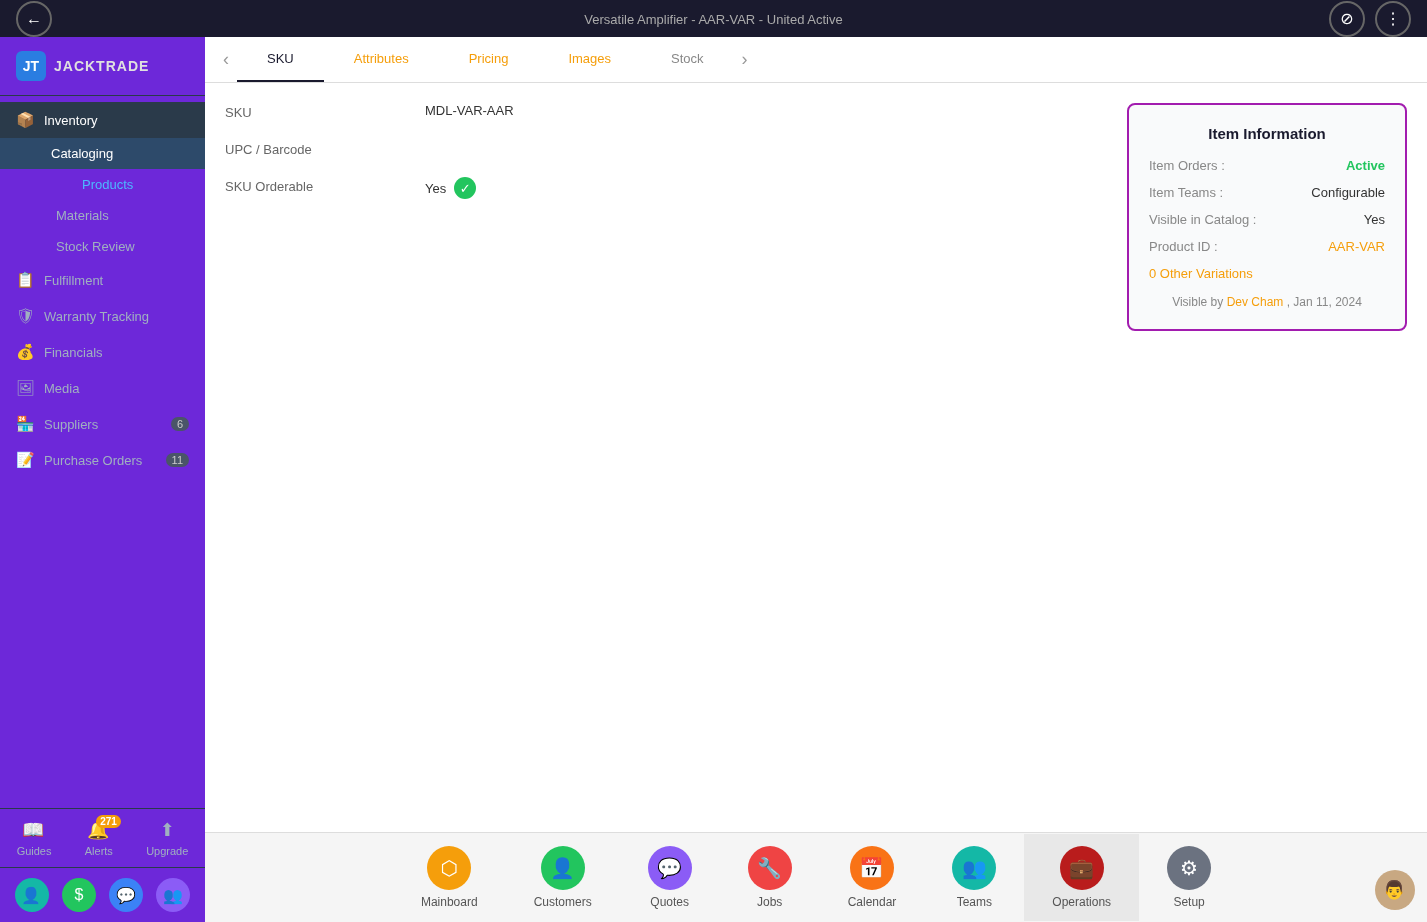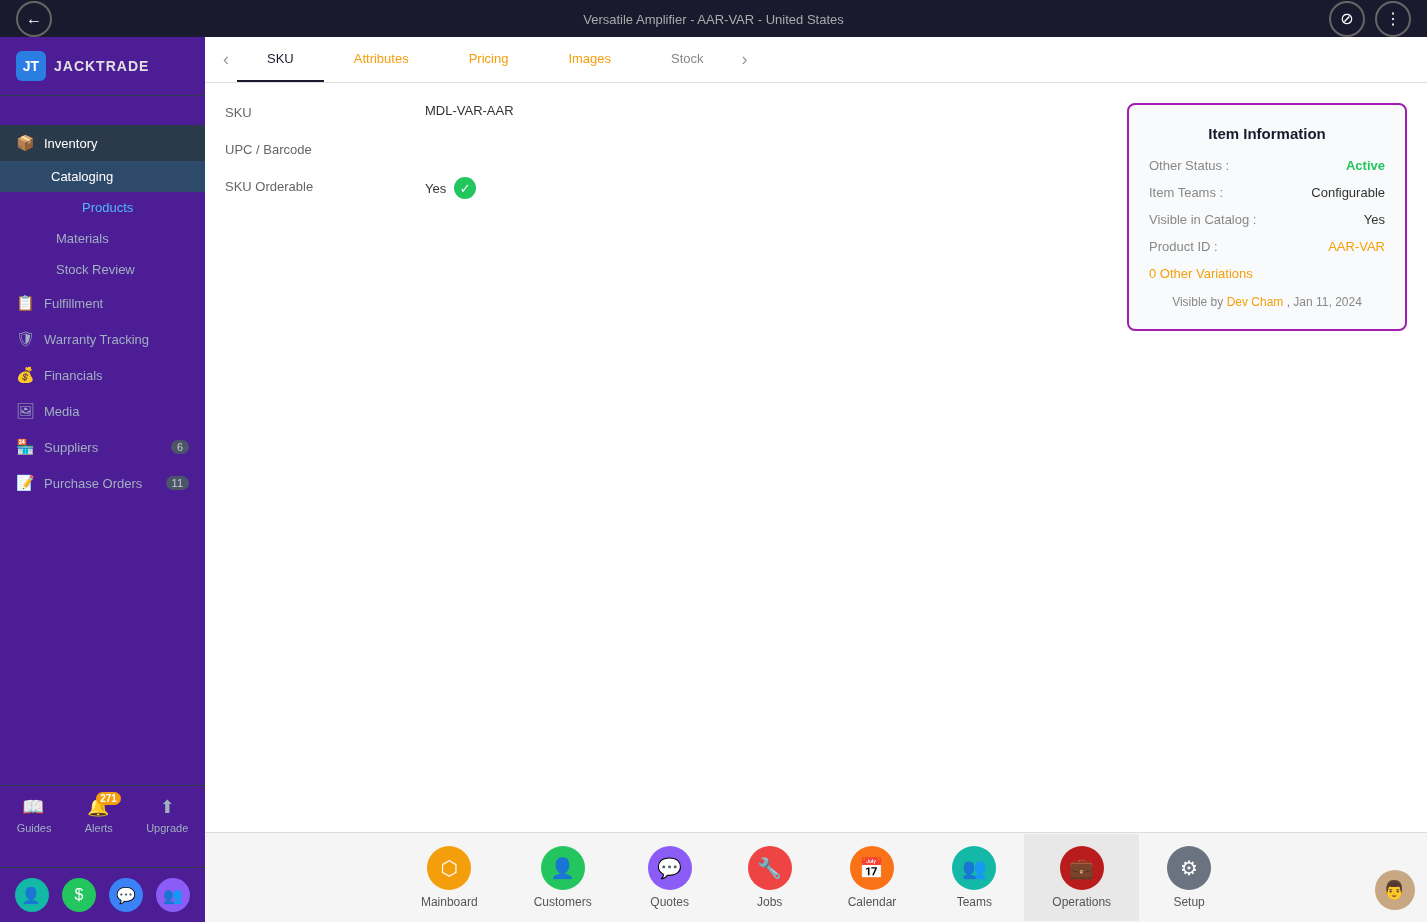--- a/index.html
+++ b/index.html
@@ -35,26 +35,25 @@
     
     .main-layout {
       display: flex;
       flex: 1;
       overflow: hidden;
     }
 
     
     .sidebar {
       width: 205px;
-      background: #4c1d95;
+      background: #6d28d9;
       color: white;
       display: flex;
       flex-direction: column;
       flex-shrink: 0;
-      gap: 23px;
     }
     .sidebar-logo {
       padding: 14px 16px;
       display: flex;
       align-items: center;
       gap: 8px;
       border-bottom: 1px solid #2a3a4a;
     }
     .logo-icon {
       width: 30px; height: 30px;
@@ -284,21 +283,21 @@
     .user-icon-btn.teal-bg { background: #14b8a6; }
     .user-icon-btn.green-bg { background: #22c55e; }
     .user-icon-btn.blue-bg { background: #3b82f6; }
     .user-icon-btn.purple-bg { background: #8b5cf6; }
   </style>
 </head>
 <body>
 
 <div class="top-header">
   <div class="back-btn">←</div>
-  <div class="subtitle">Versatile Amplifier - AAR-VAR - United States</div>
+  <div class="subtitle">Versatile Amplifier - AAR-VAR - United Active</div>
   <div class="header-actions">
     <div class="icon-btn">⊘</div>
     <div class="icon-btn">⋮</div>
   </div>
 </div>
 
 <div class="main-layout">
 
   <div class="sidebar">
     <div class="sidebar-logo">
@@ -414,21 +413,21 @@
           <div class="form-value">
             <span>Yes</span>
             <div class="check-icon">✓</div>
           </div>
         </div>
       </div>
 
       <div class="info-panel">
         <h3>Item Information</h3>
         <div class="info-row">
-          <span class="info-label">Other Status :</span>
+          <span class="info-label">Item Orders :</span>
           <span class="info-val active">Active</span>
         </div>
         <div class="info-row">
           <span class="info-label">Item Teams :</span>
           <span class="info-val">Configurable</span>
         </div>
         <div class="info-row">
           <span class="info-label">Visible in Catalog :</span>
           <span class="info-val">Yes</span>
         </div>

